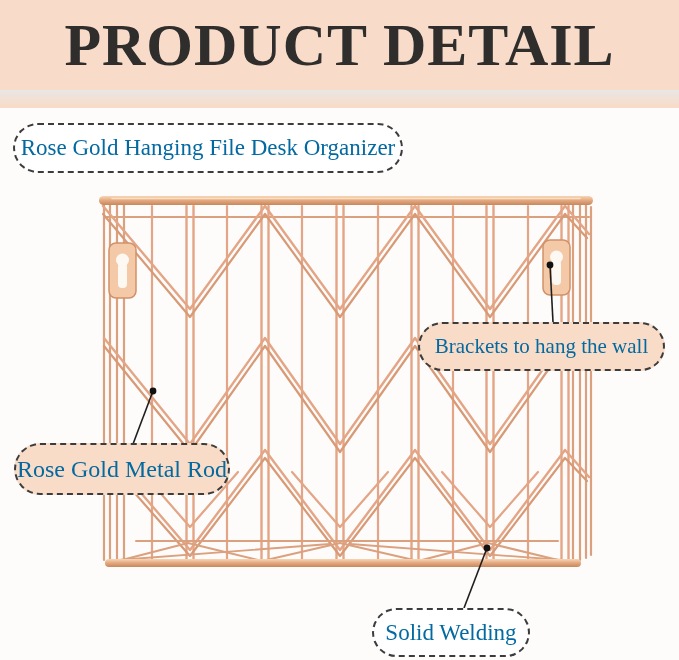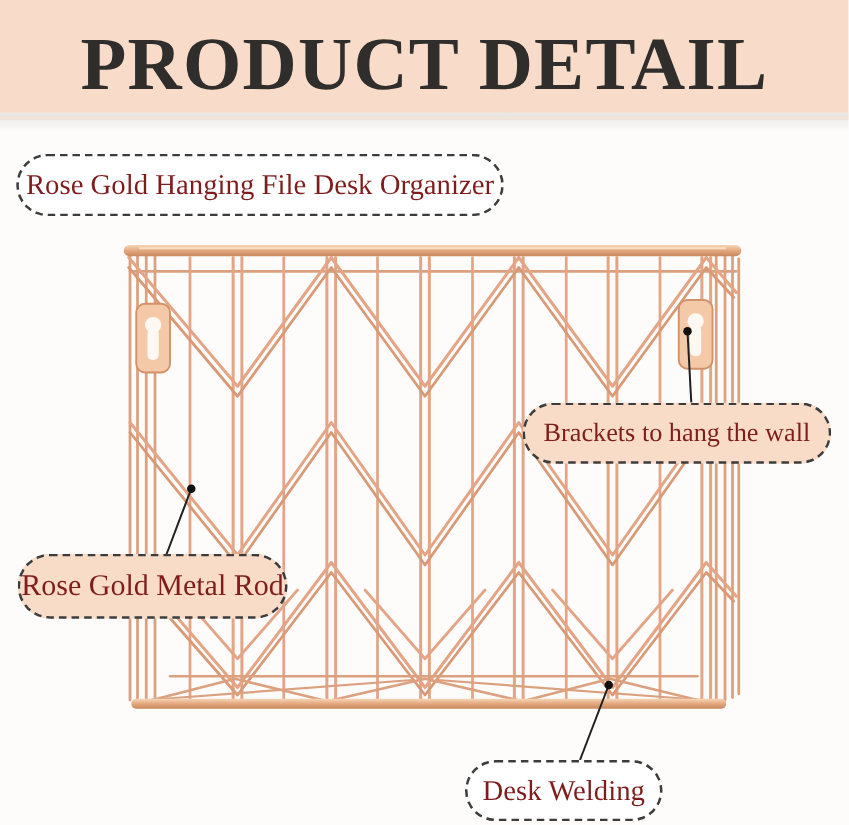--- a/index.html
+++ b/index.html
@@ -7,23 +7,23 @@
     width:679px;height:660px;
     font-family:"Liberation Serif","DejaVu Serif",serif;
     background:#ffffff;
   }
   .stage{
     position:relative;width:679px;height:660px;overflow:hidden;
     background:#fdfcfb;
   }
   
   .banner{
-    position:absolute;left:0;top:0;width:679px;height:96px;
+    position:absolute;left:0;top:0;width:679px;height:108px;
     background:#f8dcc9;
-    display:flex;align-items:flex-end;justify-content:center;
+    display:flex;align-items:flex-start;justify-content:center;
   }
   .banner-shadow{
     position:absolute;left:0;top:90px;width:679px;height:16px;
     background:linear-gradient(to bottom,#e9e7e5,rgba(255,255,255,0));
   }
   .banner .title{
     font-size:60px;font-weight:700;letter-spacing:1px;
     color:#2f2e2c;white-space:nowrap;line-height:90px;
   }
   
@@ -32,21 +32,21 @@
     z-index:1;pointer-events:none;
   }
   
   .pill{
     position:absolute;z-index:2;
     border:2px dashed #3c3c3c;border-radius:27px;
     display:flex;align-items:center;justify-content:center;
     box-sizing:border-box;
   }
   .pill span{
-    color:#7f1d1d;white-space:nowrap;
+    color:#0369a1;white-space:nowrap;
   }
   .pill--white{background:#ffffff;}
   .pill--peach{background:#f9dcc7;}
   .pill-organizer{left:13px;top:123px;width:390px;height:50px;}
   .pill-organizer span{font-size:23px;}
   .pill-brackets{left:418px;top:322px;width:247px;height:49px;}
   .pill-brackets span{font-size:21px;}
   .pill-rod{left:14px;top:443px;width:216px;height:52px;}
   .pill-rod span{font-size:24px;}
   .pill-welding{left:372px;top:608px;width:158px;height:49px;}
@@ -164,16 +164,16 @@
 
   <div class="pill pill--peach pill-rod">
     <span>Rose Gold Metal Rod</span>
   </div>
 
   <div class="pill pill--peach pill-brackets">
     <span>Brackets to hang the wall</span>
   </div>
 
   <div class="pill pill--white pill-welding">
-    <span>Desk Welding</span>
+    <span>Solid Welding</span>
   </div>
 
 </div>
 
 </body></html>

